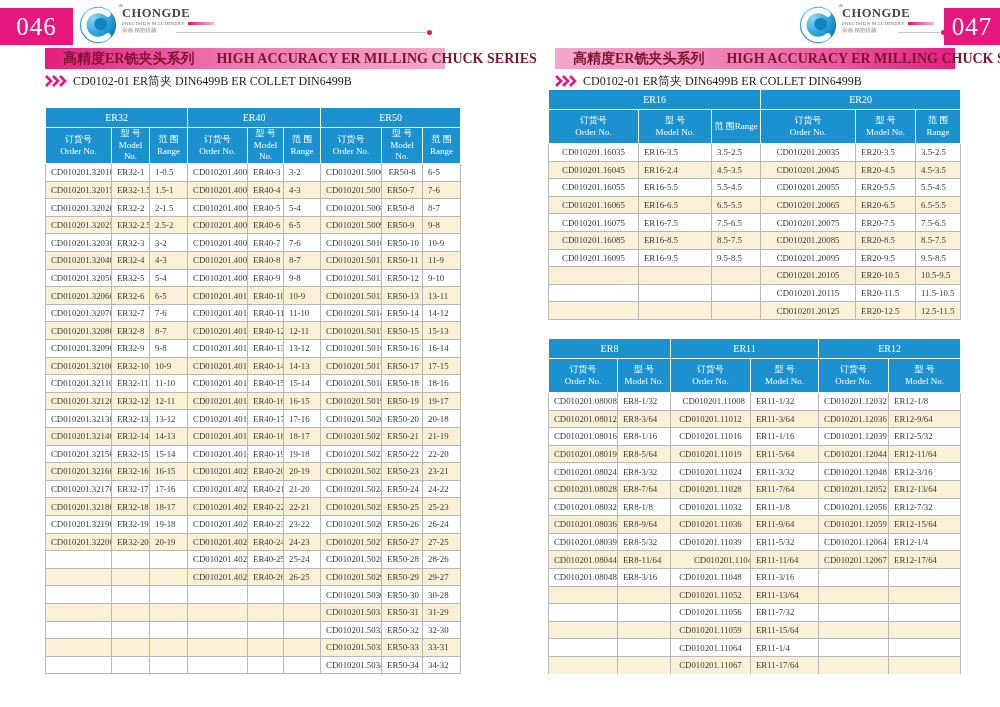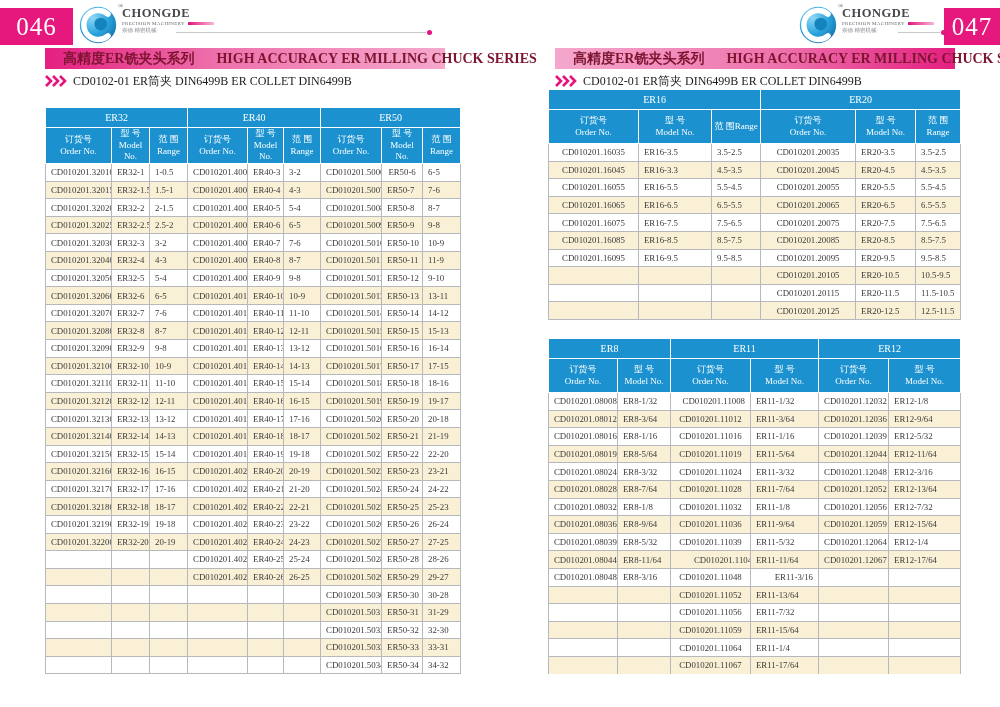--- a/index.html
+++ b/index.html
@@ -537,21 +537,21 @@
           <tr>
             <td style="text-align: center;">CD010201.16035</td>
             <td style="text-align: left;">ER16-3.5</td>
             <td style="text-align: left;">3.5-2.5</td>
             <td style="text-align: center;">CD010201.20035</td>
             <td style="text-align: left;">ER20-3.5</td>
             <td style="text-align: left;">3.5-2.5</td>
           </tr>
           <tr class="alt">
             <td style="text-align: center;">CD010201.16045</td>
-            <td style="text-align: left;">ER16-3.3</td>
+            <td style="text-align: left;">ER16-2.4</td>
             <td style="text-align: left;">4.5-3.5</td>
             <td style="text-align: center;">CD010201.20045</td>
             <td style="text-align: left;">ER20-4.5</td>
             <td style="text-align: left;">4.5-3.5</td>
           </tr>
           <tr>
             <td style="text-align: center;">CD010201.16055</td>
             <td style="text-align: left;">ER16-5.5</td>
             <td style="text-align: left;">5.5-4.5</td>
             <td style="text-align: center;">CD010201.20055</td>
@@ -726,21 +726,21 @@
             <td style="text-align: left;">ER8-11/64</td>
             <td style="text-align: center; padding-left: 23px;">CD010201.11044</td>
             <td style="text-align: left;">ER11-11/64</td>
             <td style="text-align: center;">CD010201.12067</td>
             <td style="text-align: left;">ER12-17/64</td>
           </tr>
           <tr>
             <td style="text-align: center;">CD010201.08048</td>
             <td style="text-align: left;">ER8-3/16</td>
             <td style="text-align: center;">CD010201.11048</td>
-            <td style="text-align: right;">ER11-3/16</td>
+            <td style="text-align: left;">ER11-3/16</td>
             <td style="text-align: center;"></td>
             <td style="text-align: left;"></td>
           </tr>
           <tr class="alt">
             <td style="text-align: center;"></td>
             <td style="text-align: left;"></td>
             <td style="text-align: center;">CD010201.11052</td>
             <td style="text-align: left;">ER11-13/64</td>
             <td style="text-align: center;"></td>
             <td style="text-align: left;"></td>

